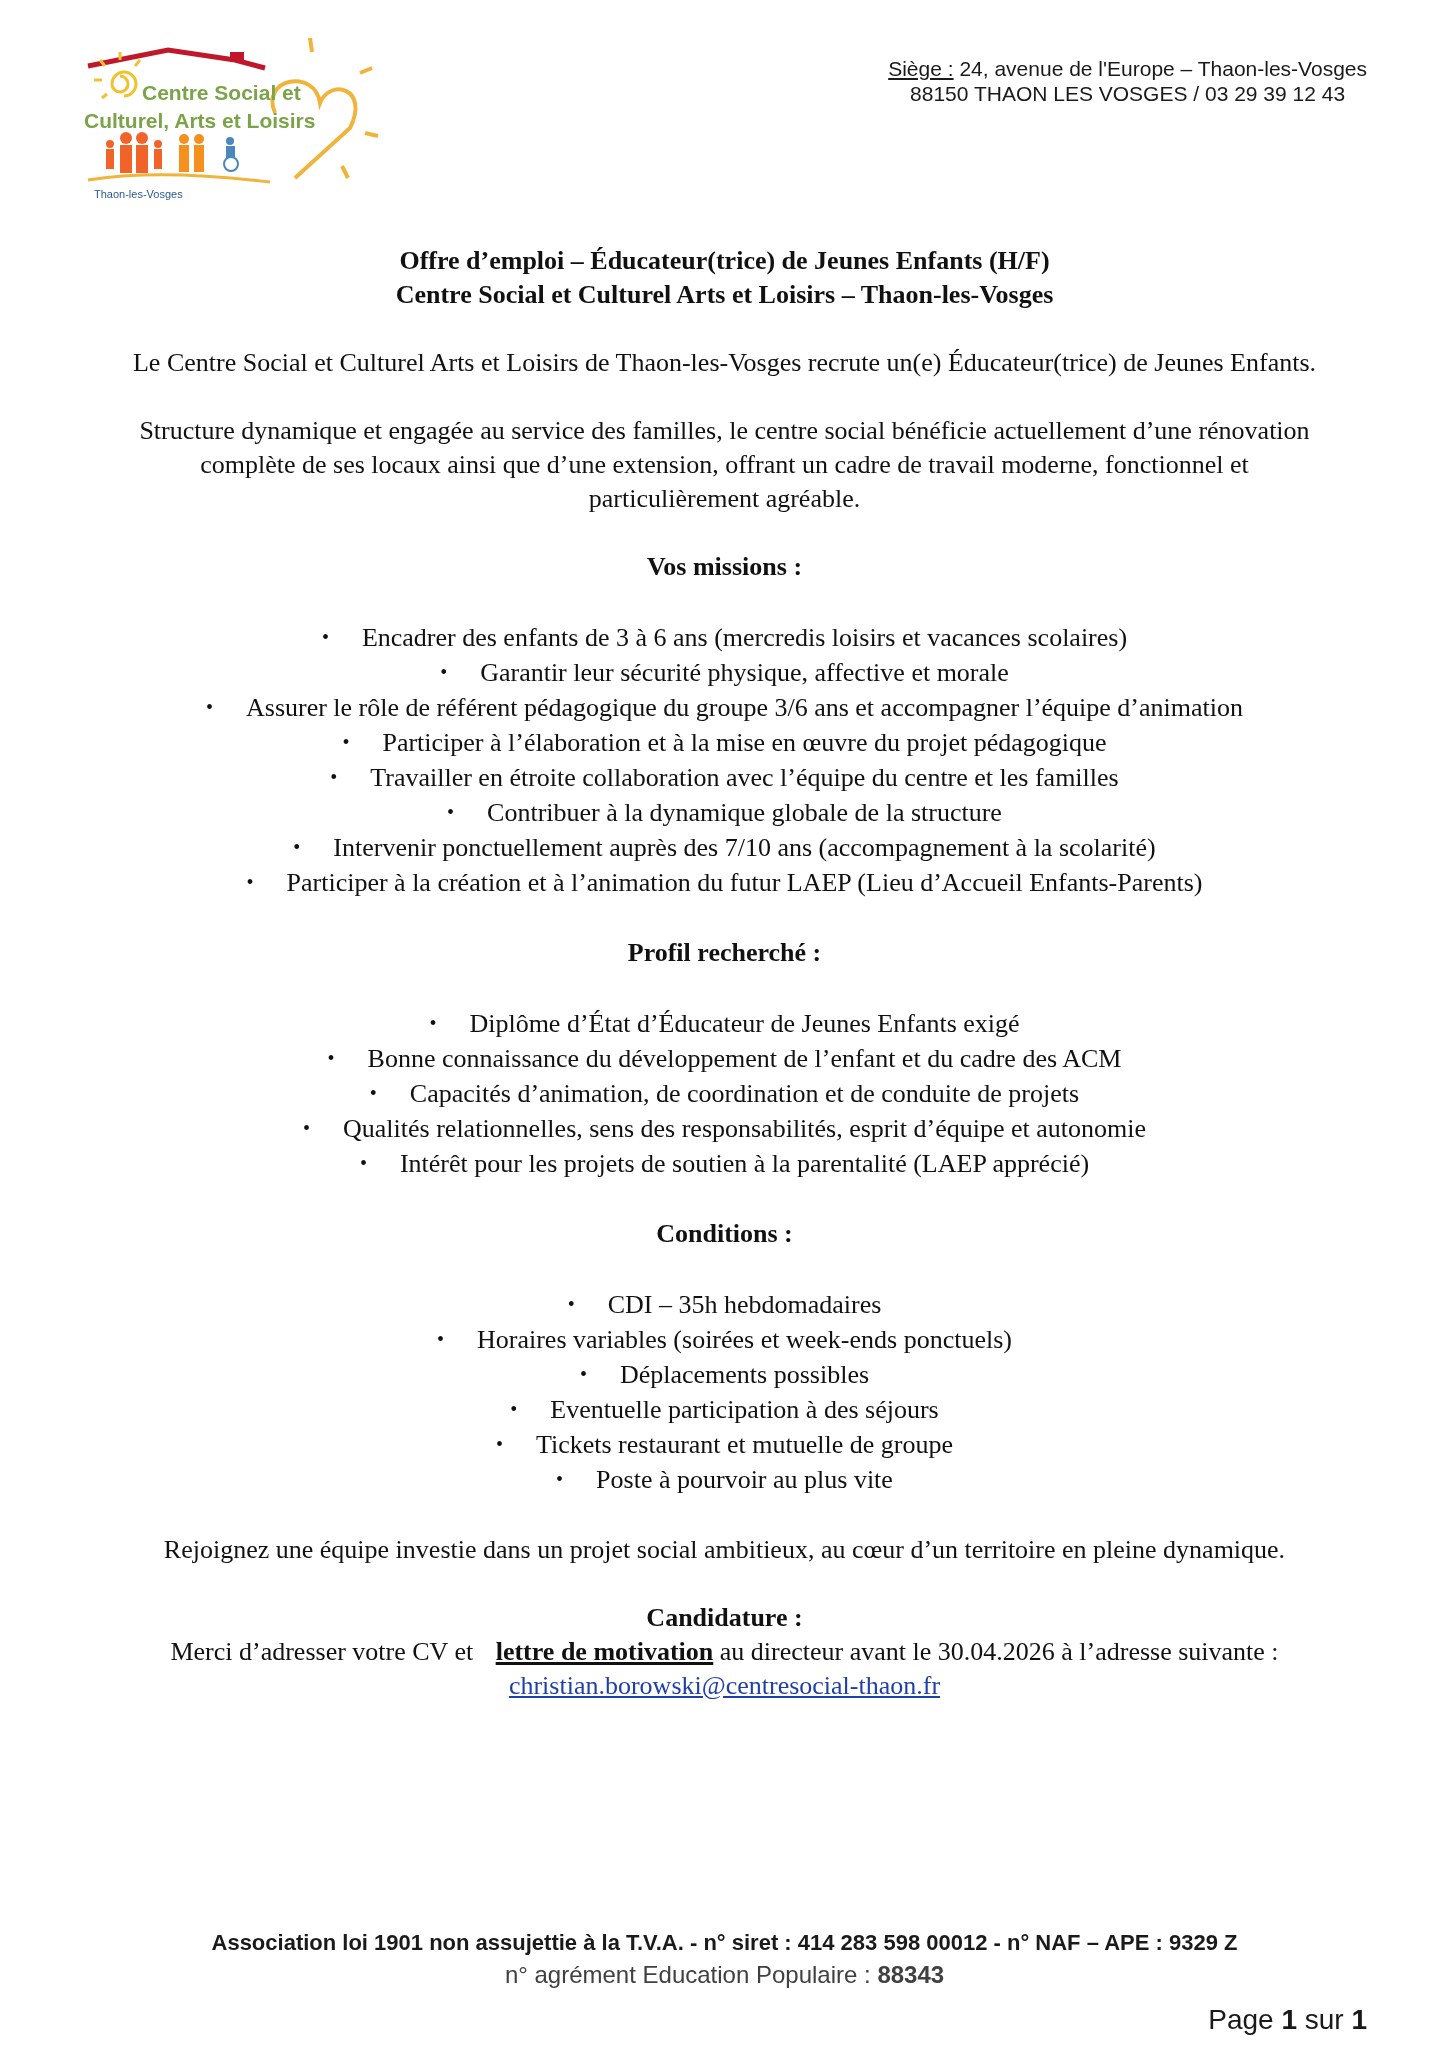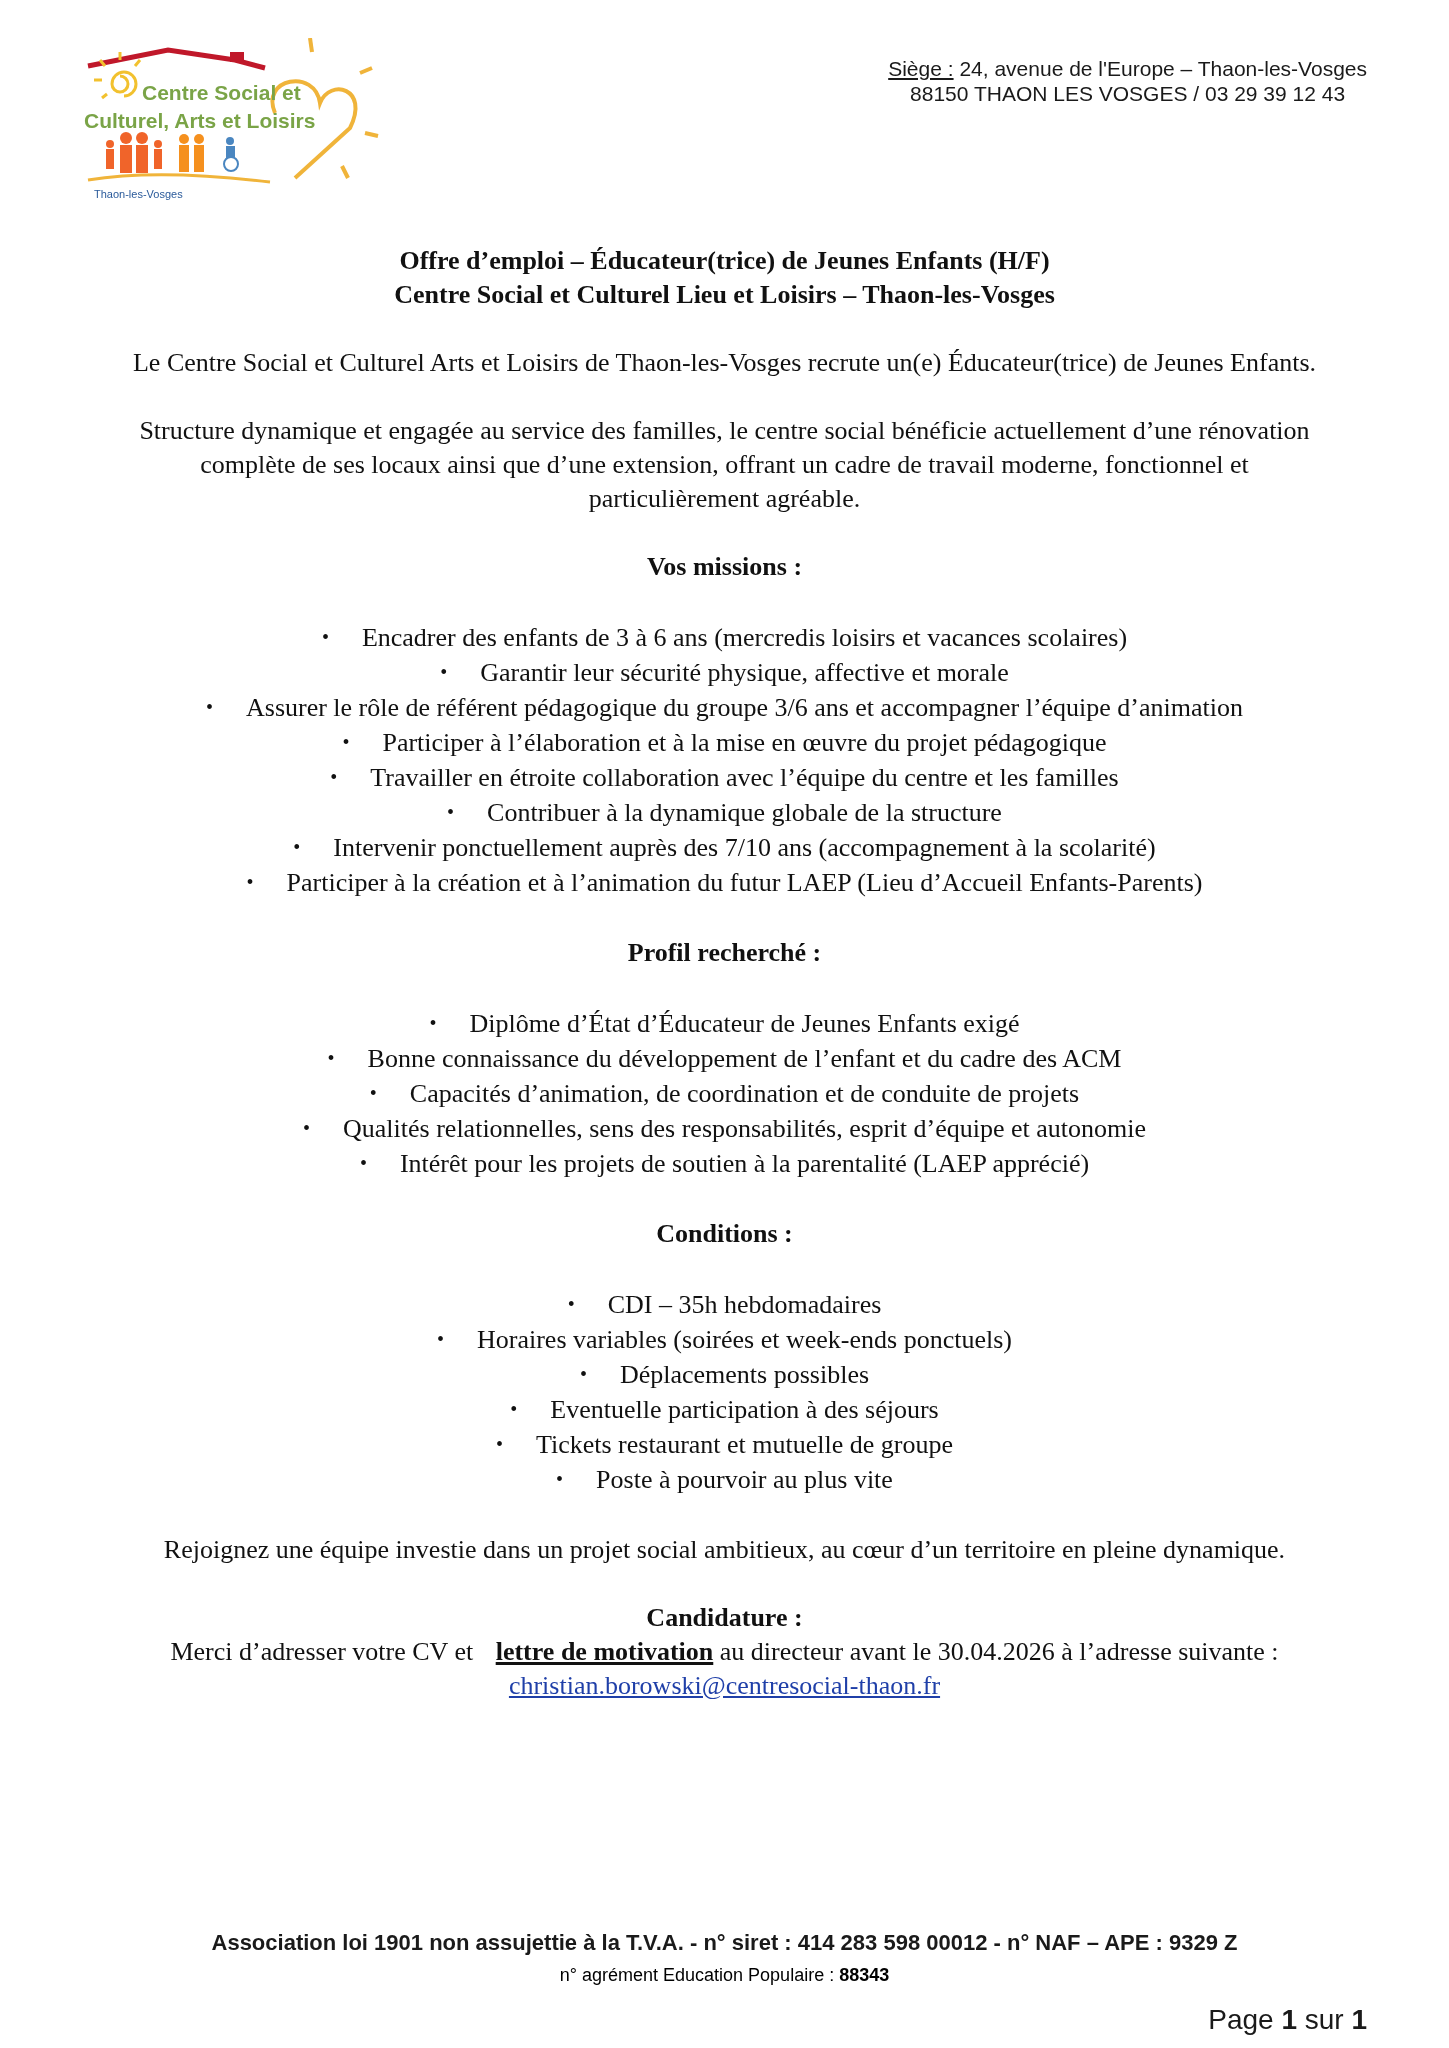--- a/index.html
+++ b/index.html
@@ -25,21 +25,21 @@
     ul.bullets { list-style: none; margin: 2px; padding: 0; }
     ul.bullets li { margin: 0; }
     ul.bullets li .bullet { display: inline-block; width: 40px; text-align: left; font-size: 20px; vertical-align: 2px; }
     .strong-u { font-weight: bold; text-decoration: underline; text-decoration-thickness: 3px; margin-left: 16px; }
     .email-link { color: #1f3fa8; text-decoration: underline; }
     .footer {
       position: absolute; left: 0; right: 0; top: 1928px; text-align: center;
       font-family: "Liberation Sans", sans-serif;
     }
     .footer .line1 { font-weight: bold; font-size: 22px; line-height: 30px; color: #1a1a1a; }
-    .footer .line2 { font-size: 18px; line-height: 34px; color: #000000; }
+    .footer .line2 { font-size: 24px; line-height: 34px; color: #404040; }
     .footer .line2 b { font-weight: bold; }
     .page-num {
       position: absolute; right: 82px; top: 2004px; font-family: "Liberation Sans", sans-serif;
       font-size: 28px; color: #1a1a1a;
     }
     .page-num b { font-weight: bold; }
   </style>
 </head>
 <body>
 
@@ -95,21 +95,21 @@
   </svg>
 </div>
 
 <div class="header-address">
   <div><span class="siege-label">Siège :</span><span> 24, avenue de l'Europe – Thaon-les-Vosges</span></div>
   <div>88150 THAON LES VOSGES / 03 29 39 12 43</div>
 </div>
 
 <div class="content">
   <p class="title">Offre d’emploi – Éducateur(trice) de Jeunes Enfants (H/F)</p>
-  <p class="title">Centre Social et Culturel Lieu et Loisirs – Thaon-les-Vosges</p>
+  <p class="title">Centre Social et Culturel Arts et Loisirs – Thaon-les-Vosges</p>
   <div class="gap1"></div>
   <p class="para" style="padding:0 40px;">Le Centre Social et Culturel Arts et Loisirs de Thaon-les-Vosges recrute un(e) Éducateur(trice) de Jeunes Enfants.</p>
   <div class="gap1"></div>
   <p class="para" style="padding:0 60px;">Structure dynamique et engagée au service des familles, le centre social bénéficie actuellement d’une rénovation complète de ses locaux ainsi que d’une extension, offrant un cadre de travail moderne, fonctionnel et particulièrement agréable.</p>
   <div class="gap1"></div>
 
   <p class="section-title">Vos missions :</p>
   <div class="gap1"></div>
   <ul class="bullets">
     <li><span class="bullet">•</span><span>Encadrer des enfants de 3 à 6 ans (mercredis loisirs et vacances scolaires)</span></li>

